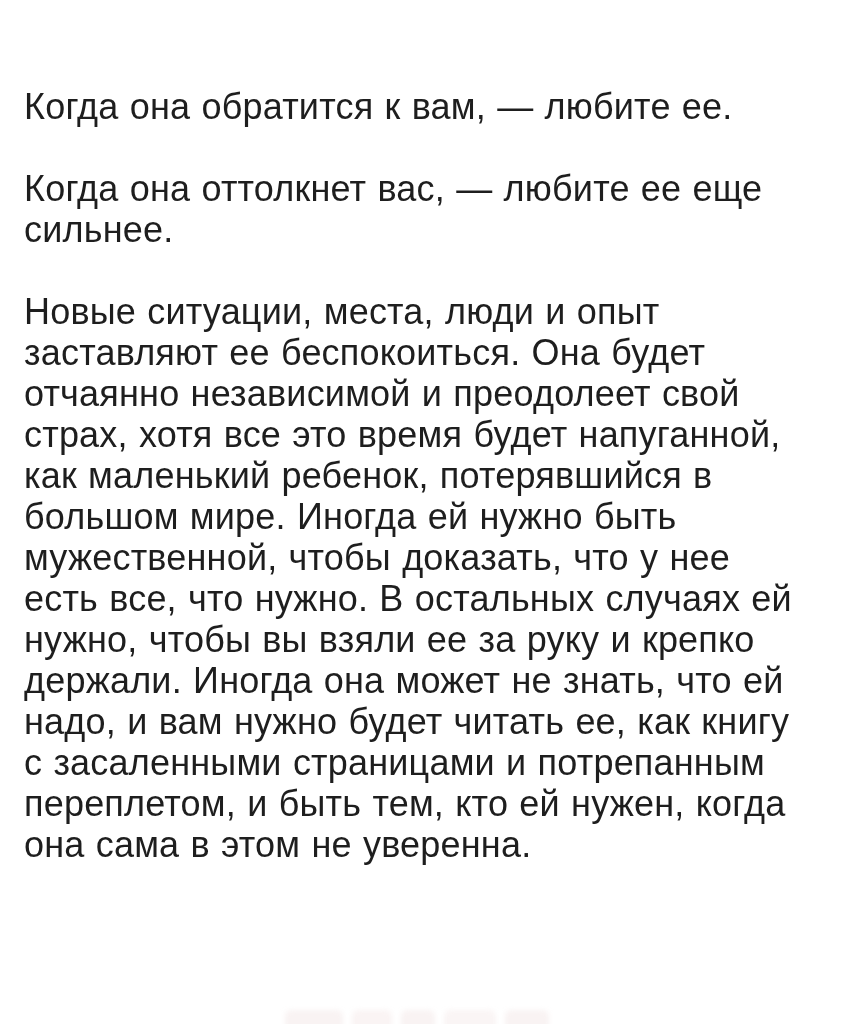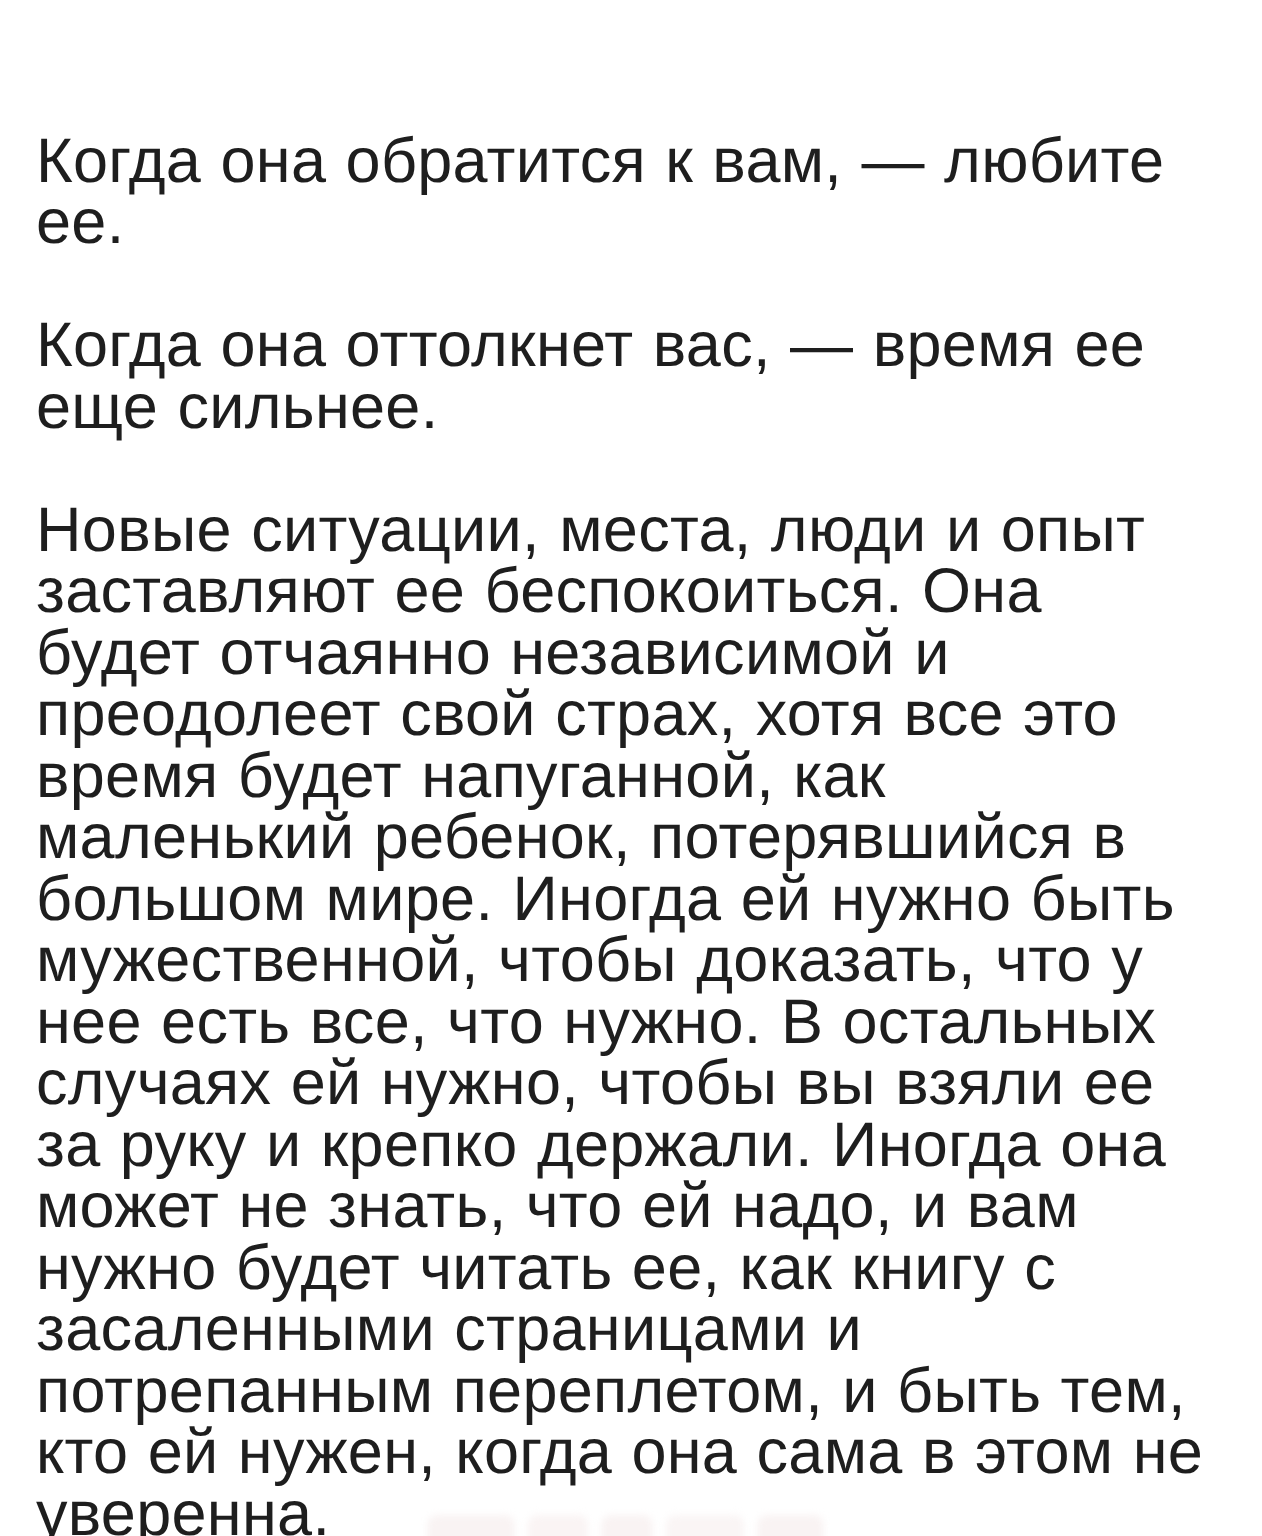--- a/index.html
+++ b/index.html
@@ -15,21 +15,21 @@
     position: relative;
     overflow: hidden;
   }
   .content {
     padding: 86px 26px 0 24px;
     max-width: 790px;
     box-sizing: content-box;
   }
   .para {
     margin: 0 0 41px 0;
-    font-size: 42px;
+    font-size: 36px;
     line-height: 41px;
     font-weight: 400;
     letter-spacing: 0.2px;
     word-spacing: 1px;
   }
   .watermark {
     position: absolute;
     bottom: -8px;
     left: 285px;
     width: 280px;
@@ -50,21 +50,21 @@
   .watermark .b2 { width: 40px; background: #faf4f4; }
   .watermark .b3 { width: 34px; }
   .watermark .b4 { width: 52px; background: #faf5f5; }
   .watermark .b5 { width: 44px; }
 </style>
 </head>
 <body style="background: rgb(255, 255, 255); color: rgb(30, 30, 30);">
 
 <div class="content">
   <p class="para">Когда она обратится к вам, — любите ее.</p>
-  <p class="para">Когда она оттолкнет вас, — время ее еще сильнее.</p>
+  <p class="para">Когда она оттолкнет вас, — любите ее еще сильнее.</p>
   <p class="para">Новые ситуации, места, люди и опыт заставляют ее беспокоиться. Она будет отчаянно независимой и преодолеет свой страх, хотя все это время будет напуганной, как маленький ребенок, потерявшийся в большом мире. Иногда ей нужно быть мужественной, чтобы доказать, что у нее есть все, что нужно. В остальных случаях ей нужно, чтобы вы взяли ее за руку и крепко держали. Иногда она может не знать, что ей надо, и вам нужно будет читать ее, как книгу с засаленными страницами и потрепанным переплетом, и быть тем, кто ей нужен, когда она сама в этом не уверенна.</p>
 </div>
 
 <div class="watermark">
   <span class="blob b1"></span>
   <span class="blob b2"></span>
   <span class="blob b3"></span>
   <span class="blob b4"></span>
   <span class="blob b5"></span>
 </div>

